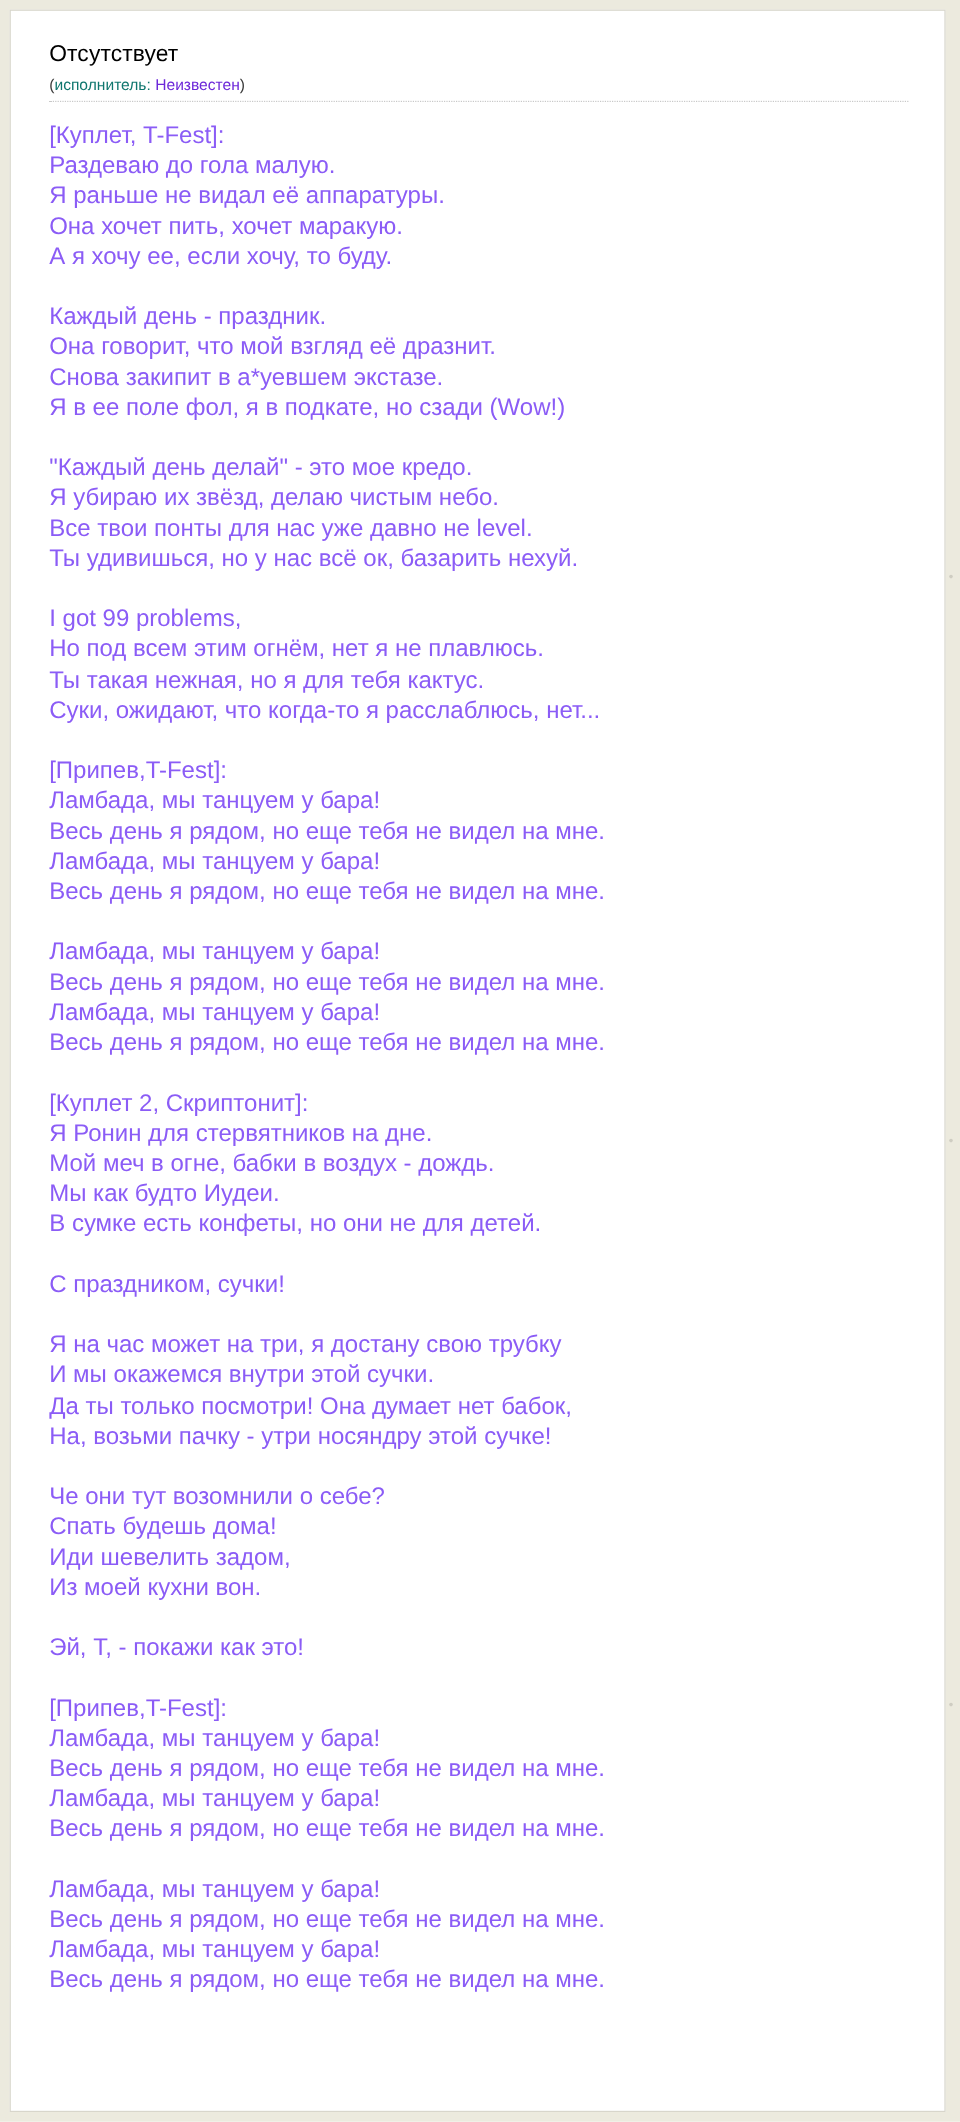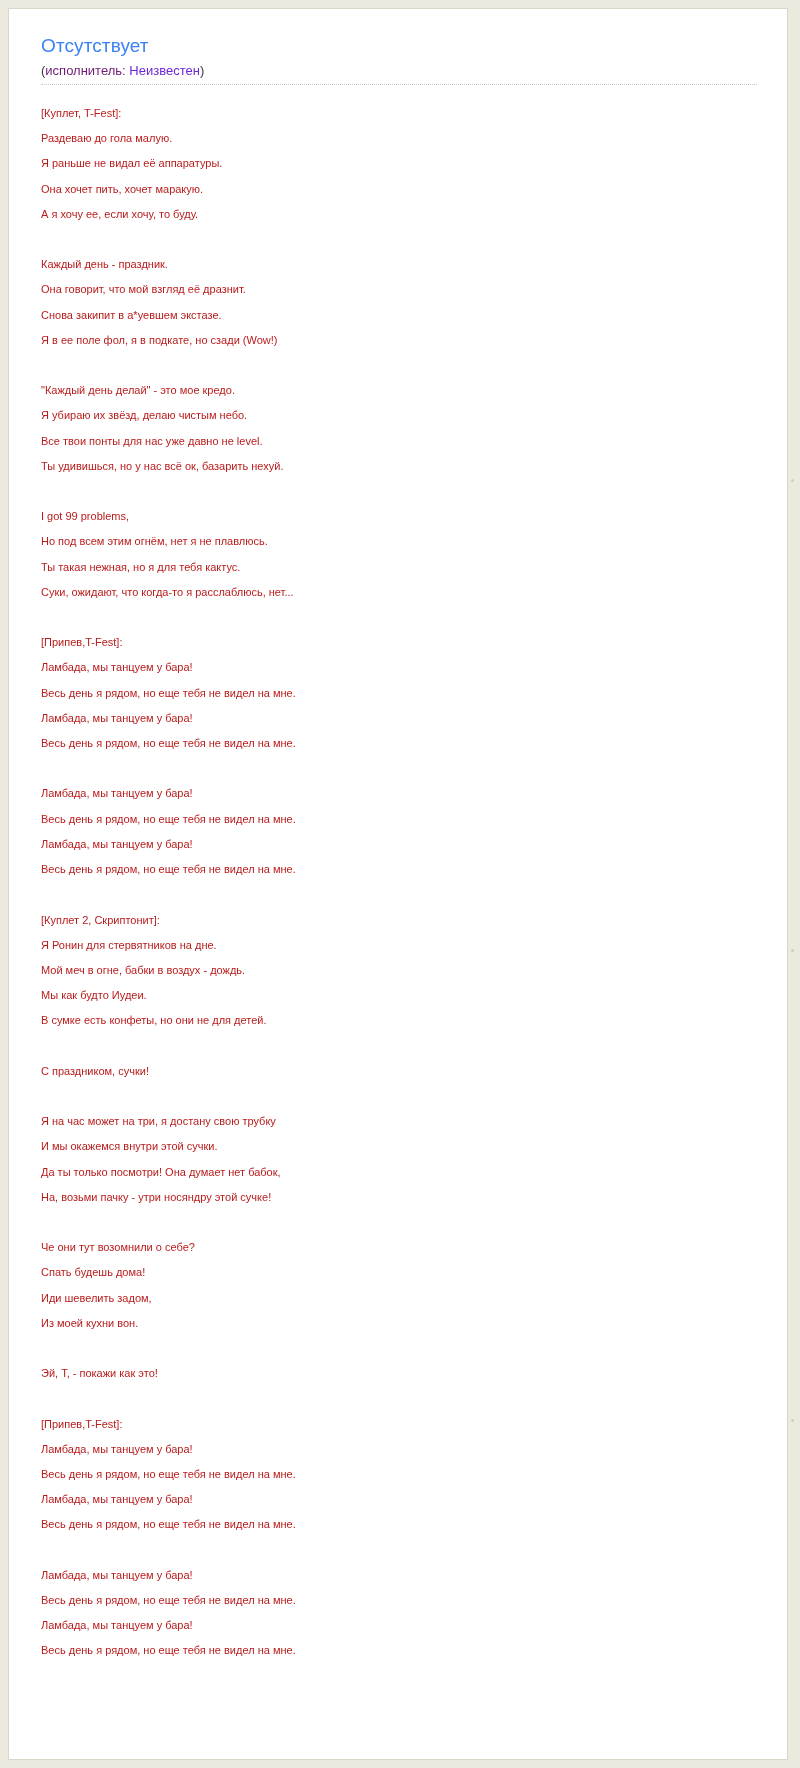--- a/index.html
+++ b/index.html
@@ -21,45 +21,45 @@
   }
   .sheet {
     background: #ffffff;
     border: 1px solid #d8d6cb;
     box-sizing: border-box;
     min-height: 1752px;
     padding: 26px 30px 30px 32px;
     position: relative;
   }
   .song-title {
-    color: #3b82f6;
+    color: #000000;
     font-size: 19px;
     font-weight: normal;
     margin: 0 0 6px 0;
     letter-spacing: 0.1px;
   }
   .artist-line {
     font-size: 13px;
     color: #3b3b3b;
     margin: 0 0 2px 0;
   }
-  .artist-line .artist-label { color: #701a75; }
+  .artist-line .artist-label { color: #0f766e; }
   .artist-line .artist-name {
     color: #6d28d9;
     text-decoration: none;
   }
   .divider {
     border-bottom: 1px dotted #c8c8c8;
     margin: 6px 0 16px 0;
     height: 0;
   }
   .lyrics {
-    font-size: 11px;
+    font-size: 20px;
     line-height: 25.2px;
-    color: #b91c1c;
+    color: #8b5cf6;
     white-space: pre-wrap;
     word-wrap: break-word;
     margin: 0;
     font-family: "Liberation Sans", sans-serif;
   }
   .edge-dot {
     position: absolute;
     width: 3px;
     height: 3px;
     background: #cfcdc2;

